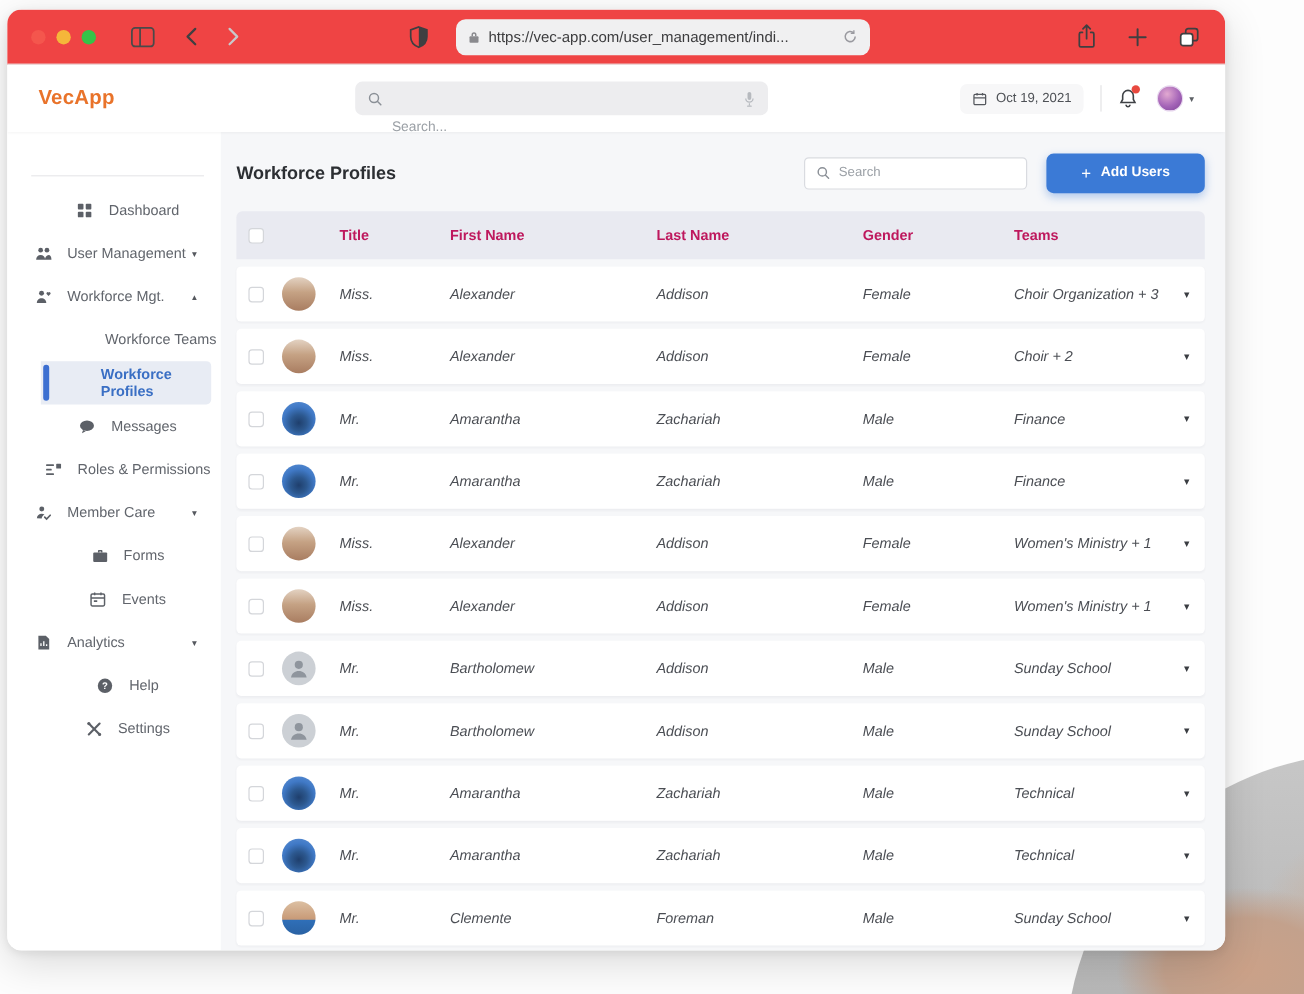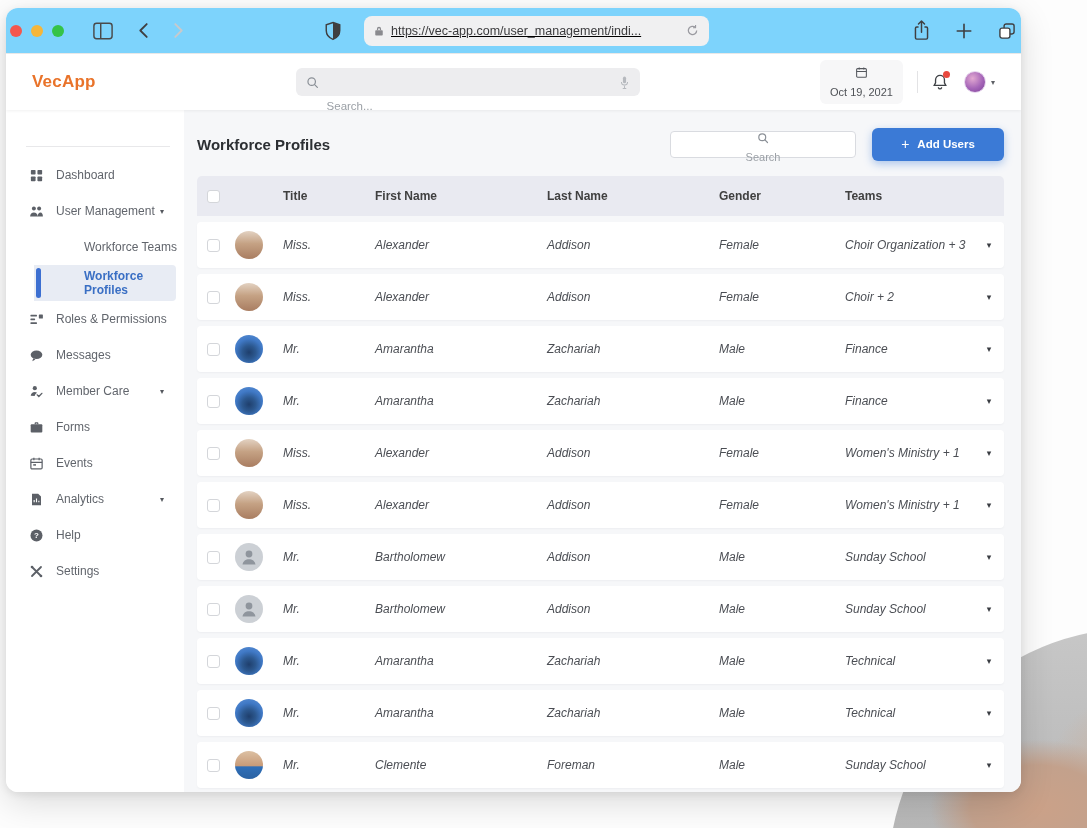--- a/index.html
+++ b/index.html
@@ -14,89 +14,89 @@
       radial-gradient(170px 120px at 56% 28%, #d0ab90 0%, rgba(207,169,142,0) 70%),
       radial-gradient(220px 120px at 40% 62%, #b7a18e 0%, rgba(183,161,142,0) 65%),
       linear-gradient(180deg,#c7c7c7 0%, #b6b6b6 45%, #9c9c9c 75%, #8d8d8d 100%); }
 
   
   .window{ position:absolute; left:6px; top:8px; width:1015px; height:784px;
     background:#fff; border-radius:12px; overflow:hidden; z-index:1;
     box-shadow:0 10px 34px rgba(0,0,0,.14), 0 2px 8px rgba(0,0,0,.08); }
 
   
-  .chrome{ height:46px; display:flex; align-items:center; padding:0 4px;
-    background:#7dd3fc; border-bottom:1px solid #eaeaea;text-decoration:underline; }
+  .chrome{ height:46px; display:flex; align-items:center; padding:0 20px;
+    background:#ef4444; border-bottom:1px solid #eaeaea; }
   .lights{ display:flex; gap:9px; }
   .light{ width:12px; height:12px; border-radius:50%; }
   .chrome-btn{ display:flex; align-items:center; justify-content:center; background:none; border:none; cursor:pointer; }
   .url-bar{ display:flex; align-items:center; gap:7px; height:30px; width:345px;
     background:#f0f0f1; border-radius:8px; padding:0 10px; margin-left:22px; }
   .url-text{ font-size:12.5px; color:#3c3c3e; white-space:nowrap; overflow:hidden; flex:1; }
   .chrome-right{ margin-left:auto; display:flex; align-items:center; gap:24px; }
 
   
   .app-header{ height:56px; display:flex; align-items:center; padding:0 26px;
     background:#fff; box-shadow:0 1px 3px rgba(0,0,0,.06); position:relative; z-index:3; }
   .logo{ font-size:17px; font-weight:800; color:#e9732a; letter-spacing:.2px; }
   .global-search{ display:flex; align-items:center; gap:8px; width:344px; height:28px;
     background:#ededef; border-radius:6px; padding:0 10px; margin-left:200px; }
   .global-search .ph{ font-size:11.5px; color:#9ba0a6; flex:1;margin-top:48px; }
   .hdr-right{ margin-left:auto; display:flex; align-items:center; }
   .date-chip{ display:flex; align-items:center; gap:7px; background:#f7f7f8;
-    border-radius:6px; padding:6px 10px; font-size:11px; color:#4e5156;flex-direction:column; }
+    border-radius:6px; padding:6px 10px; font-size:11px; color:#4e5156; }
   .v-div{ width:1px; height:22px; background:#e3e3e5; margin:0 14px; }
   .bell-wrap{ position:relative; }
   .bell-dot{ position:absolute; top:-2px; right:-2px; width:7px; height:7px; border-radius:50%; background:#e8493f; }
   .user-menu{ display:flex; align-items:center; gap:5px; margin-left:16px; cursor:pointer; }
   .hdr-avatar{ width:22px; height:22px; border-radius:50%;
     background:radial-gradient(circle at 38% 32%, #e2a9d1 0%, #a565b8 55%, #7c4196 100%);
     border:1px solid #e7d6ee; }
   .tiny-caret{ font-size:8px; color:#5e6166; }
 
   
   .app-body{ display:flex; height:682px; }
   .sidebar{ width:178px; background:#fff; padding-top:22px; flex-shrink:0; }
   .org{ padding:0 14px 0 20px; display:flex; gap:9px; }
   .org-logo{ width:26px; height:26px; border-radius:50%; background:#1d3d56; flex-shrink:0;
     border:2px solid #d7e0e6; display:flex; align-items:center; justify-content:center; }
   .org-name{ font-size:11.5px; font-weight:600; color:#3b3e44; line-height:1.55; }
   .org-branch{ font-size:10.5px; color:#3a6fc4; margin-top:5px; cursor:pointer; }
   .side-div{ height:1px; background:#e8e8ea; margin:14px 14px 10px 20px; }
   .nav{ display:flex; flex-direction:column; }
   .nav-item{ position:relative; display:flex; align-items:center; height:36px;
-    padding-left:22px; cursor:pointer; }
+    padding-left:22px; cursor:pointer;justify-content:center; }
   .nav-icon{ width:16px; display:flex; justify-content:center; margin-right:12px; }
   .nav-label{ font-size:12px; color:#61656c; }
   .nav-caret{ margin-left:auto; margin-right:20px; font-size:8px; color:#55585e; }
   .nav-item.child{ padding-left:50px;margin-left:28px; }
   .nav-item.active{ background:#e8ecf4; margin-right:8px; border-radius:0 4px 4px 0; }
   .nav-item.active::before{ content:""; position:absolute; left:2px; top:3px; bottom:3px;
     width:5px; border-radius:3px; background:#3c6fd1; }
   .nav-item.active .nav-label{ color:#3a6fc4; font-weight:700; }
 
   
   .main{ flex:1; background:#f6f7f9; padding:16px 17px 0 13px; overflow:hidden; }
   .title-row{ display:flex; align-items:center; margin-bottom:14px; height:36px; }
   .page-title{ font-size:15px; font-weight:700; color:#2c2f33; }
   .main-right{ margin-left:auto; display:flex; align-items:center; gap:16px; }
   .tbl-search{ display:flex; align-items:center; gap:7px; width:186px; height:27px;
-    background:#fff; border:1px solid #d9dbe0; border-radius:4px; padding:0 9px;flex-direction:column; }
+    background:#fff; border:1px solid #d9dbe0; border-radius:4px; padding:0 9px; }
   .tbl-search .ph{ font-size:11px; color:#9ba0a6; }
   .add-users{ display:flex; align-items:center; justify-content:center; gap:8px;
     width:132px; height:33px; background:#3b7ad6; border:none; border-radius:6px;
     color:#fff; font-size:11.5px; font-weight:600; cursor:pointer;
     box-shadow:0 3px 8px rgba(59,122,214,.4); }
   .add-users .plus{ font-size:14px; font-weight:400; }
 
   
   .grid-cols{ display:grid; grid-template-columns:28px 48px 92px 172px 172px 126px 1fr 30px;
     align-items:center; padding-left:10px; }
   .thead{ height:40px; background:#e9eaf1; border-radius:5px 5px 0 0; }
-  .thead .th{ font-size:12px; font-weight:600; color:#404040; }
+  .thead .th{ font-size:12px; font-weight:600; color:#be185d; }
   .rows{ display:flex; flex-direction:column; gap:6px; margin-top:6px; }
   .trow{ height:46px; background:#fff; border-radius:4px; box-shadow:0 1px 2px rgba(16,24,40,.04);font-style:italic; }
   .cell{ font-size:12px; color:#4b4e54; }
   .cb{ width:13px; height:13px; border:1.5px solid #d4d6da; border-radius:3px; background:#fff; cursor:pointer; }
   .avatar{ width:28px; height:28px; border-radius:50%; overflow:hidden; }
   .avatar.woman{ background:linear-gradient(180deg,#e3d2c2 0%,#c5a284 45%,#a97d61 100%); }
   .avatar.man-blue{ background:radial-gradient(circle at 50% 62%, #1f3f6d 0%, #2c588f 30%, #4079c6 60%, #5f93d6 100%); }
   .avatar.man-photo{ background:linear-gradient(180deg,#dcc0a3 0%,#c89a77 54%,#2f6fb8 56%,#2a62a3 100%); }
   .avatar.placeholder{ background:#ccd0d5; display:flex; align-items:center; justify-content:center; }
   .row-caret{ font-size:9px; color:#3a3d42; cursor:pointer; text-align:center; }
@@ -239,50 +239,61 @@
               <svg viewBox="0 0 16 16" width="15" height="15" fill="#5c6067">
                 <circle cx="5.2" cy="4.8" r="2.1"></circle>
                 <circle cx="10.8" cy="4.8" r="2.1"></circle>
                 <path d="M1.2 13.2c0-2.6 1.8-4.2 4-4.2s4 1.6 4 4.2z"></path>
                 <path d="M8.9 13.2c.2-2.2 1.6-4.2 3.4-4.2 1.5 0 2.5 1.8 2.5 4.2z"></path>
               </svg>
             </span>
     <span class="nav-label">User Management</span>
     <span class="nav-caret">▾</span>
   </div>
+          <div class="nav-item">
+    <span class="nav-icon">
+              <svg viewBox="0 0 16 16" width="15" height="15" fill="#5c6067">
+                <circle cx="6" cy="4.6" r="2.2"></circle>
+                <path d="M1.8 13.4c0-2.7 1.9-4.3 4.2-4.3s4.2 1.6 4.2 4.3z"></path>
+                <path d="M12.2 7.2L10.5 5.4a1.15 1.15 0 0 1 1.7-1.5 1.15 1.15 0 0 1 1.7 1.5z"></path>
+              </svg>
+            </span>
+    <span class="nav-label">Workforce Mgt.</span>
+    <span class="nav-caret">▴</span>
+  </div>
           <div class="nav-item child">
 
     <span class="nav-label">Workforce Teams</span>
 
   </div>
           <div class="nav-item child active">
 
     <span class="nav-label">Workforce Profiles</span>
+
+  </div>
+          <div class="nav-item">
+    <span class="nav-icon">
+              <svg viewBox="0 0 16 16" width="15" height="15" fill="#5c6067">
+                <ellipse cx="8" cy="7.2" rx="6.2" ry="4.6"></ellipse>
+                <path d="M4.5 11l-1 3 3.4-1.8z"></path>
+              </svg>
+            </span>
+    <span class="nav-label">Messages</span>
 
   </div>
           <div class="nav-item">
     <span class="nav-icon">
               <svg viewBox="0 0 16 16" width="15" height="15" fill="#5c6067">
                 <rect x="1.5" y="3" width="7" height="1.7" rx="0.5"></rect>
                 <rect x="1.5" y="7" width="5" height="1.7" rx="0.5"></rect>
                 <rect x="1.5" y="11" width="7" height="1.7" rx="0.5"></rect>
                 <rect x="10.5" y="2.6" width="4.3" height="4.3" rx="0.6"></rect>
               </svg>
             </span>
     <span class="nav-label">Roles &amp; Permissions</span>
-
-  </div>
-          <div class="nav-item">
-    <span class="nav-icon">
-              <svg viewBox="0 0 16 16" width="15" height="15" fill="#5c6067">
-                <ellipse cx="8" cy="7.2" rx="6.2" ry="4.6"></ellipse>
-                <path d="M4.5 11l-1 3 3.4-1.8z"></path>
-              </svg>
-            </span>
-    <span class="nav-label">Messages</span>
 
   </div>
           <div class="nav-item">
     <span class="nav-icon">
               <svg viewBox="0 0 16 16" width="15" height="15">
                 <g fill="#5c6067">
                   <circle cx="6.2" cy="4.4" r="2.2"></circle>
                   <path d="M1.8 12.6c.3-2.5 2-4 4.4-4 .9 0 1.7.2 2.4.7-1.4.8-2.3 2-2.5 3.6z"></path>
                 </g>
                 <path d="M8.8 11.6l1.7 1.8 3.2-3.4" stroke="#5c6067" stroke-width="1.5" fill="none" stroke-linecap="round"></path>

